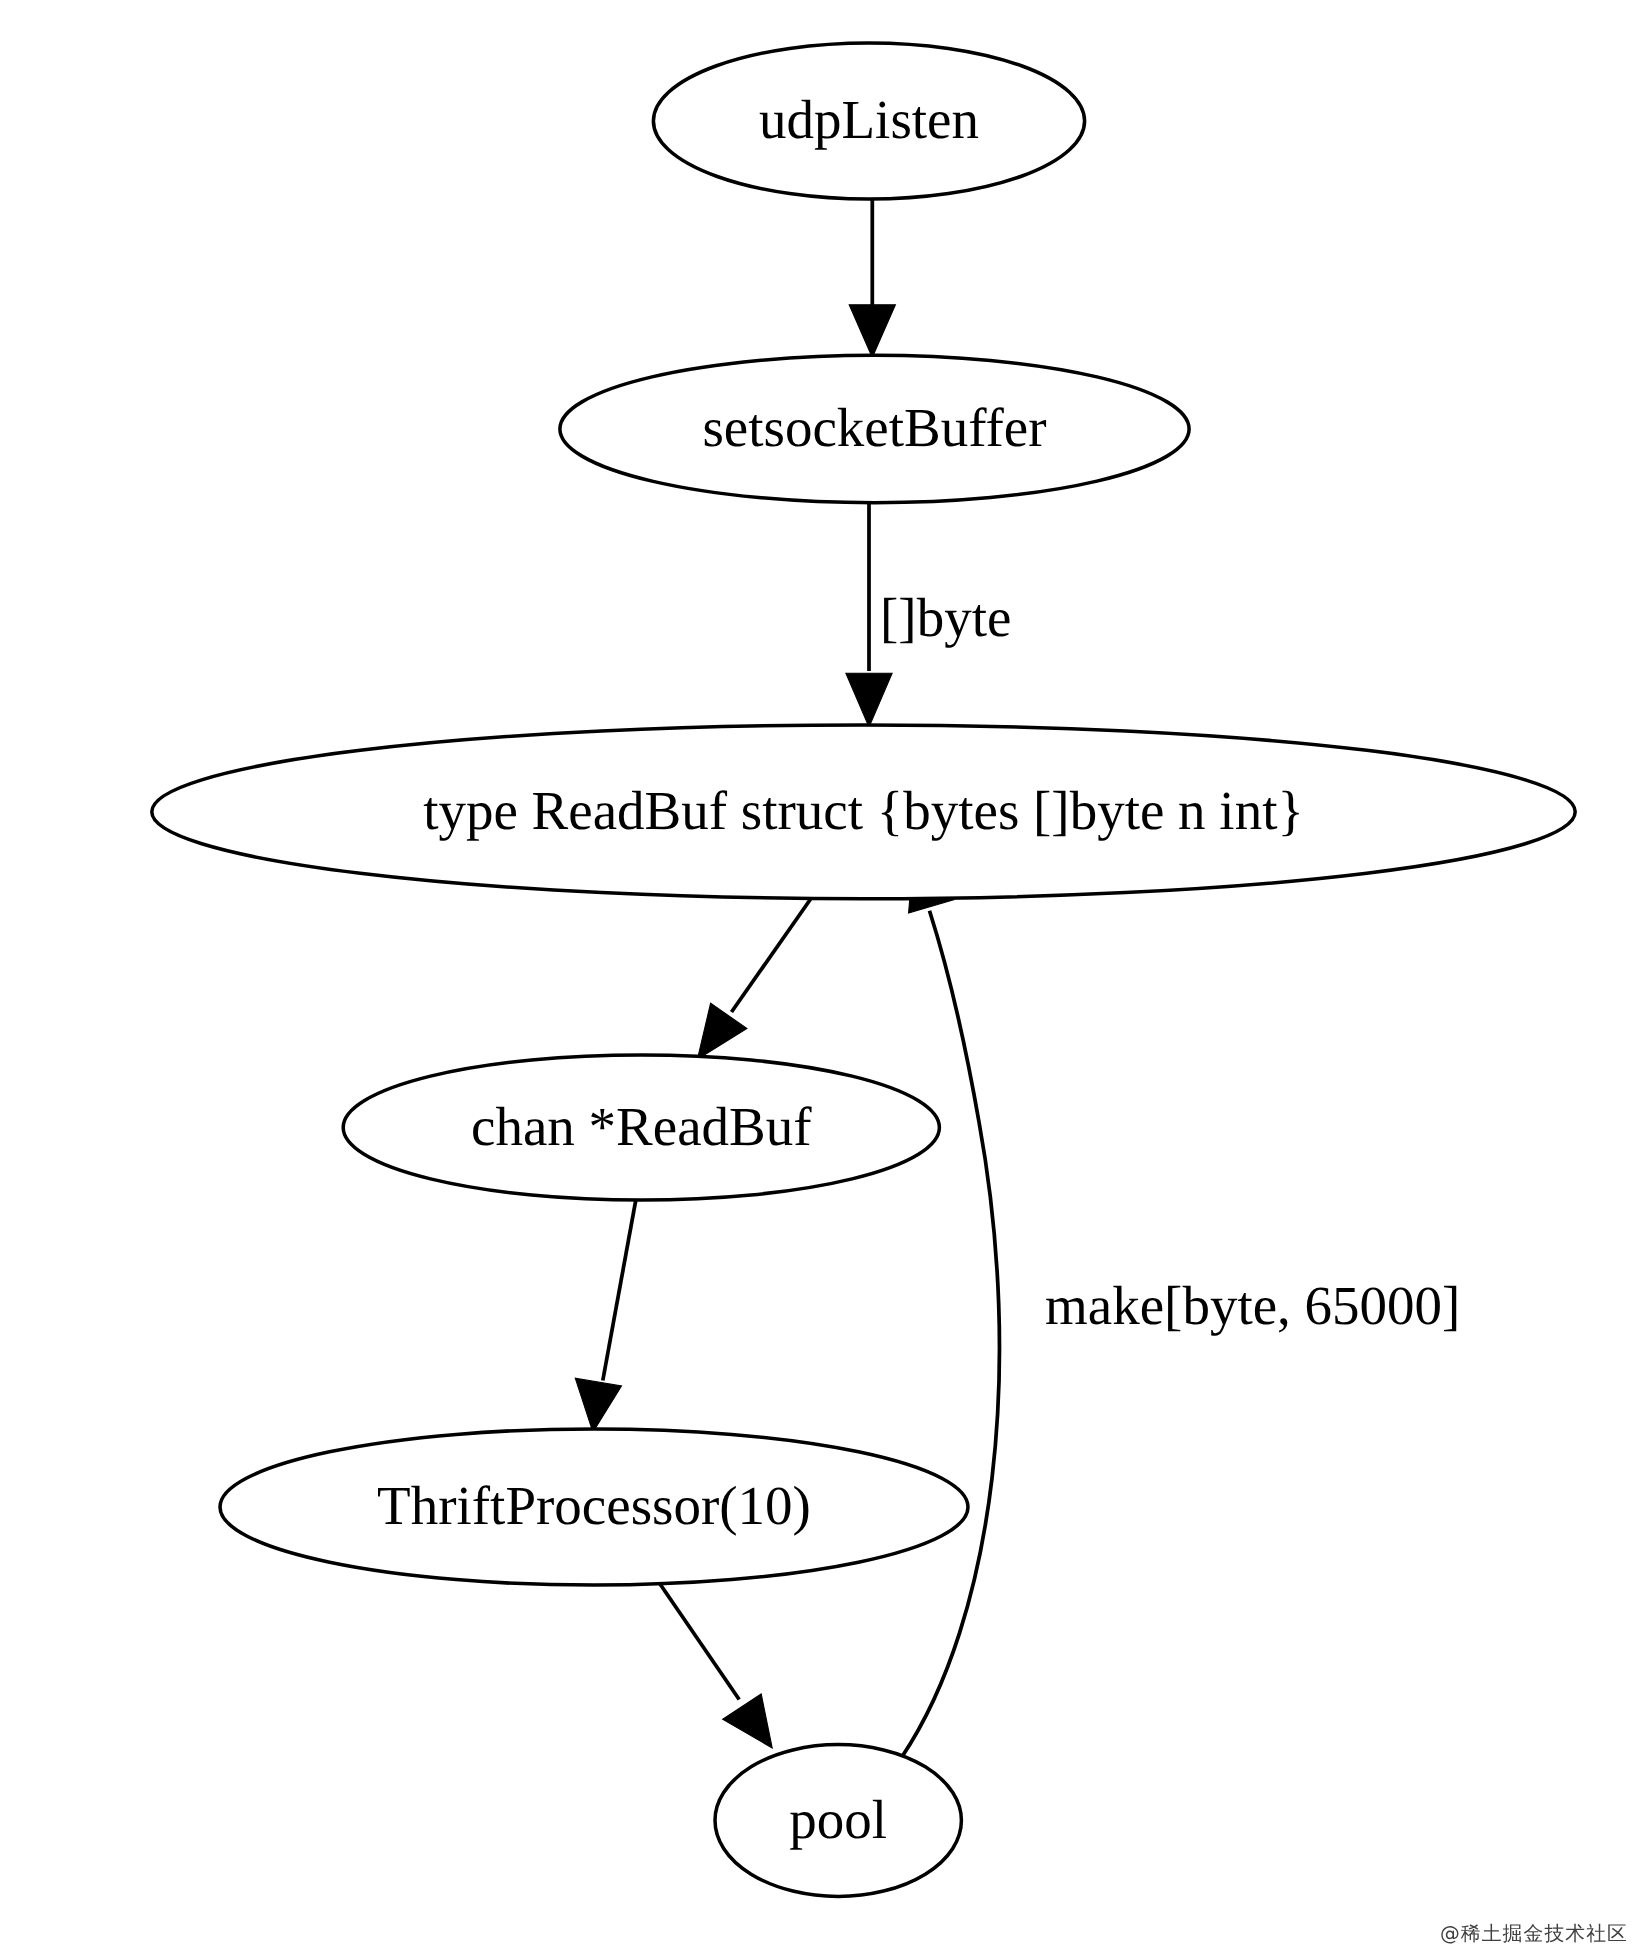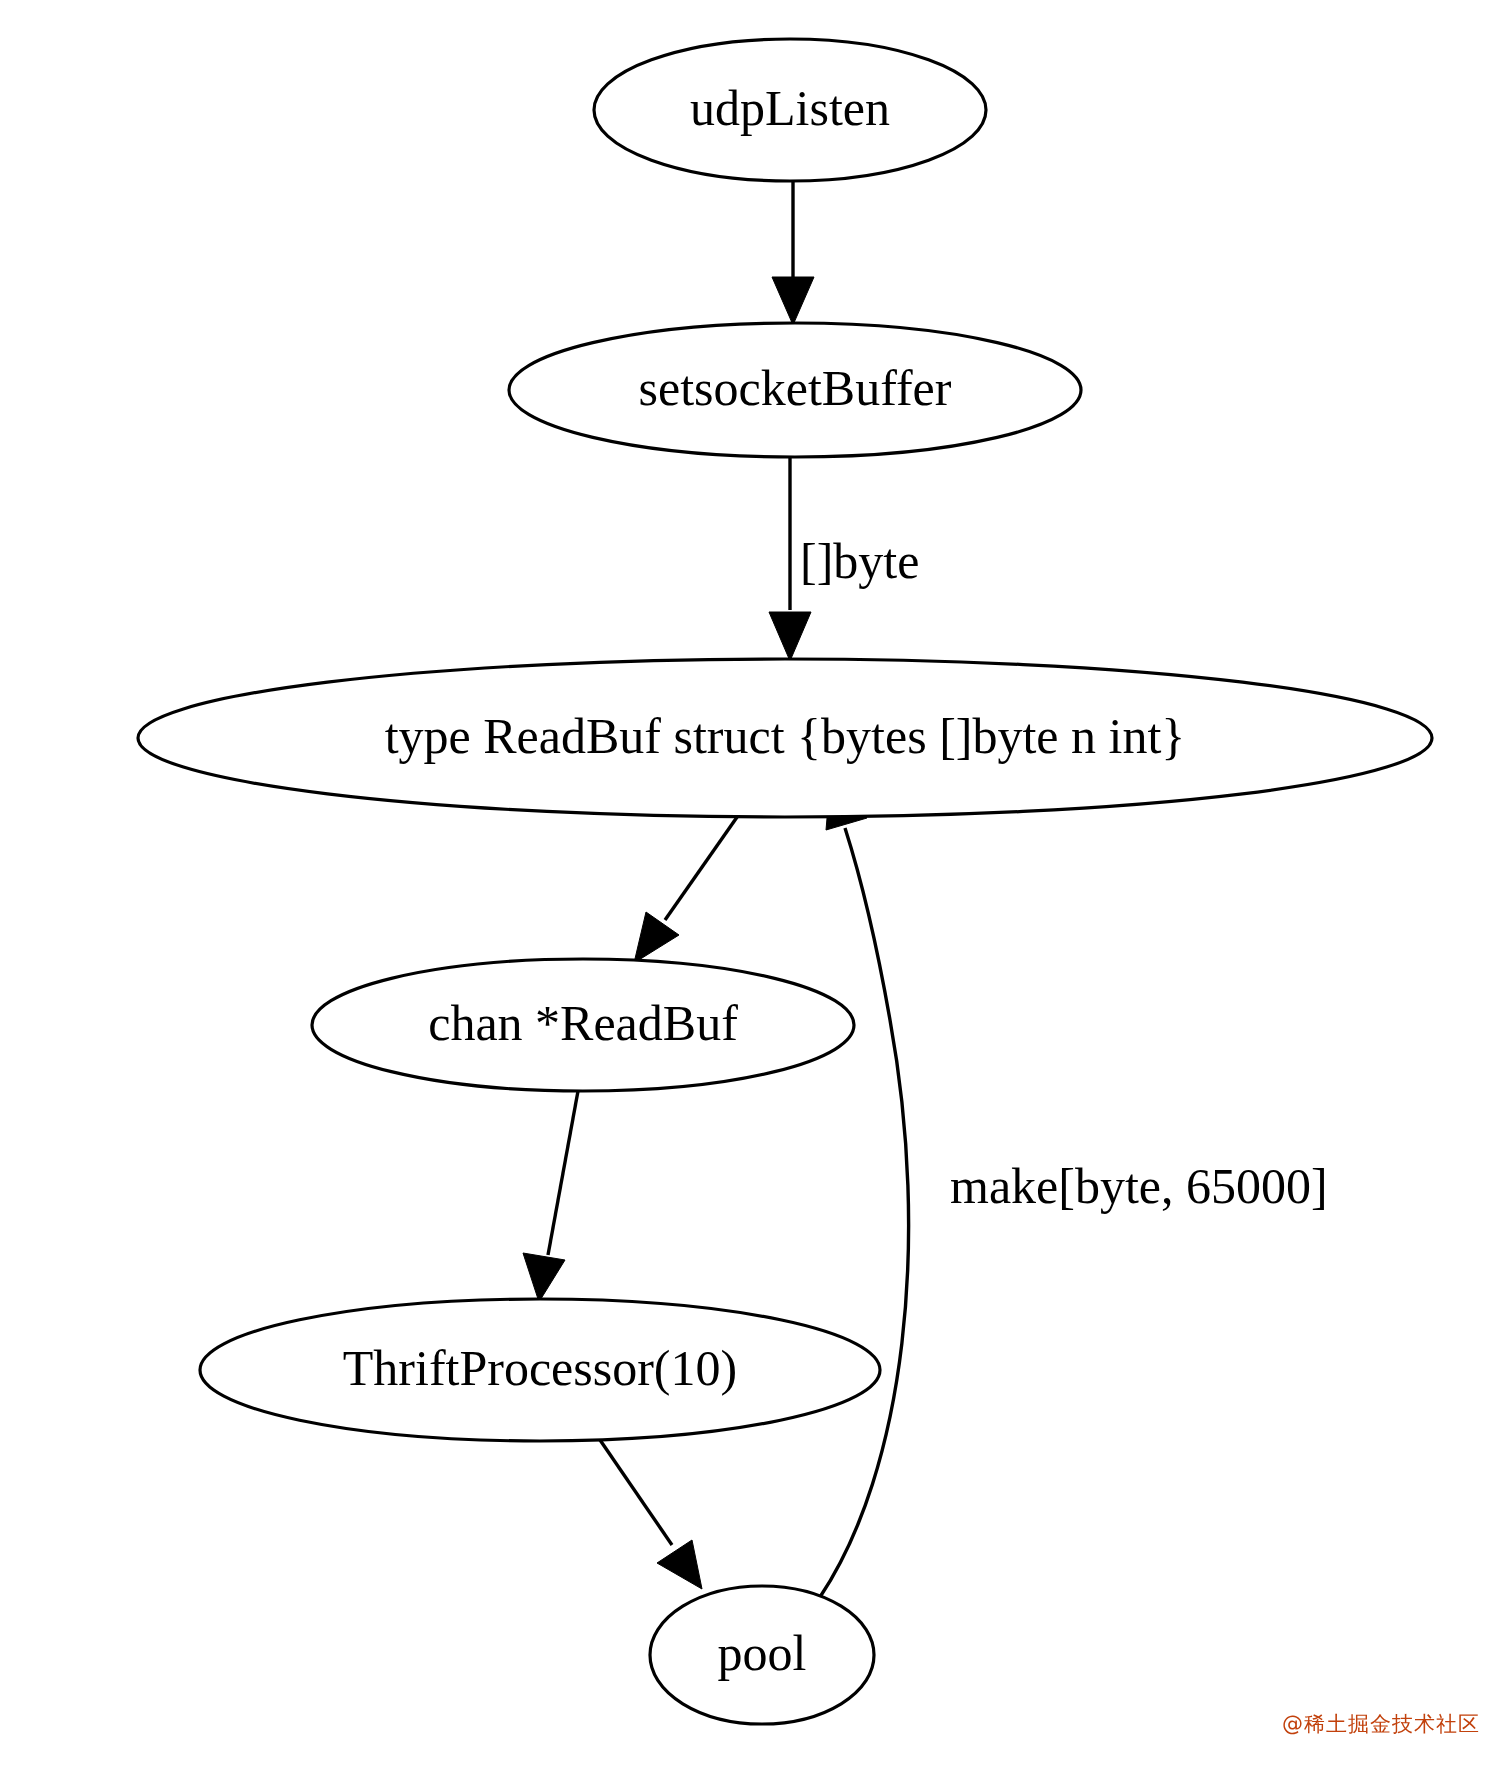--- a/index.html
+++ b/index.html
@@ -47,24 +47,24 @@
   }
   .edge-label {
     font-family: "Liberation Serif", "DejaVu Serif", serif;
     fill: #000000;
     text-anchor: start;
     dominant-baseline: middle;
   }
   .watermark {
     position: absolute;
     right: 22px;
-    bottom: 40px;
+    bottom: 8px;
     font-family: "DejaVu Sans", "Liberation Sans", sans-serif;
-    font-size: 21px;
-    color: #c2410c;
+    font-size: 18px;
+    color: #404040;
     letter-spacing: 1px;
     white-space: nowrap;
     user-select: none;
   }
 </style>
 </head>
 <body>
 
 <div id="diagram-root">
 

